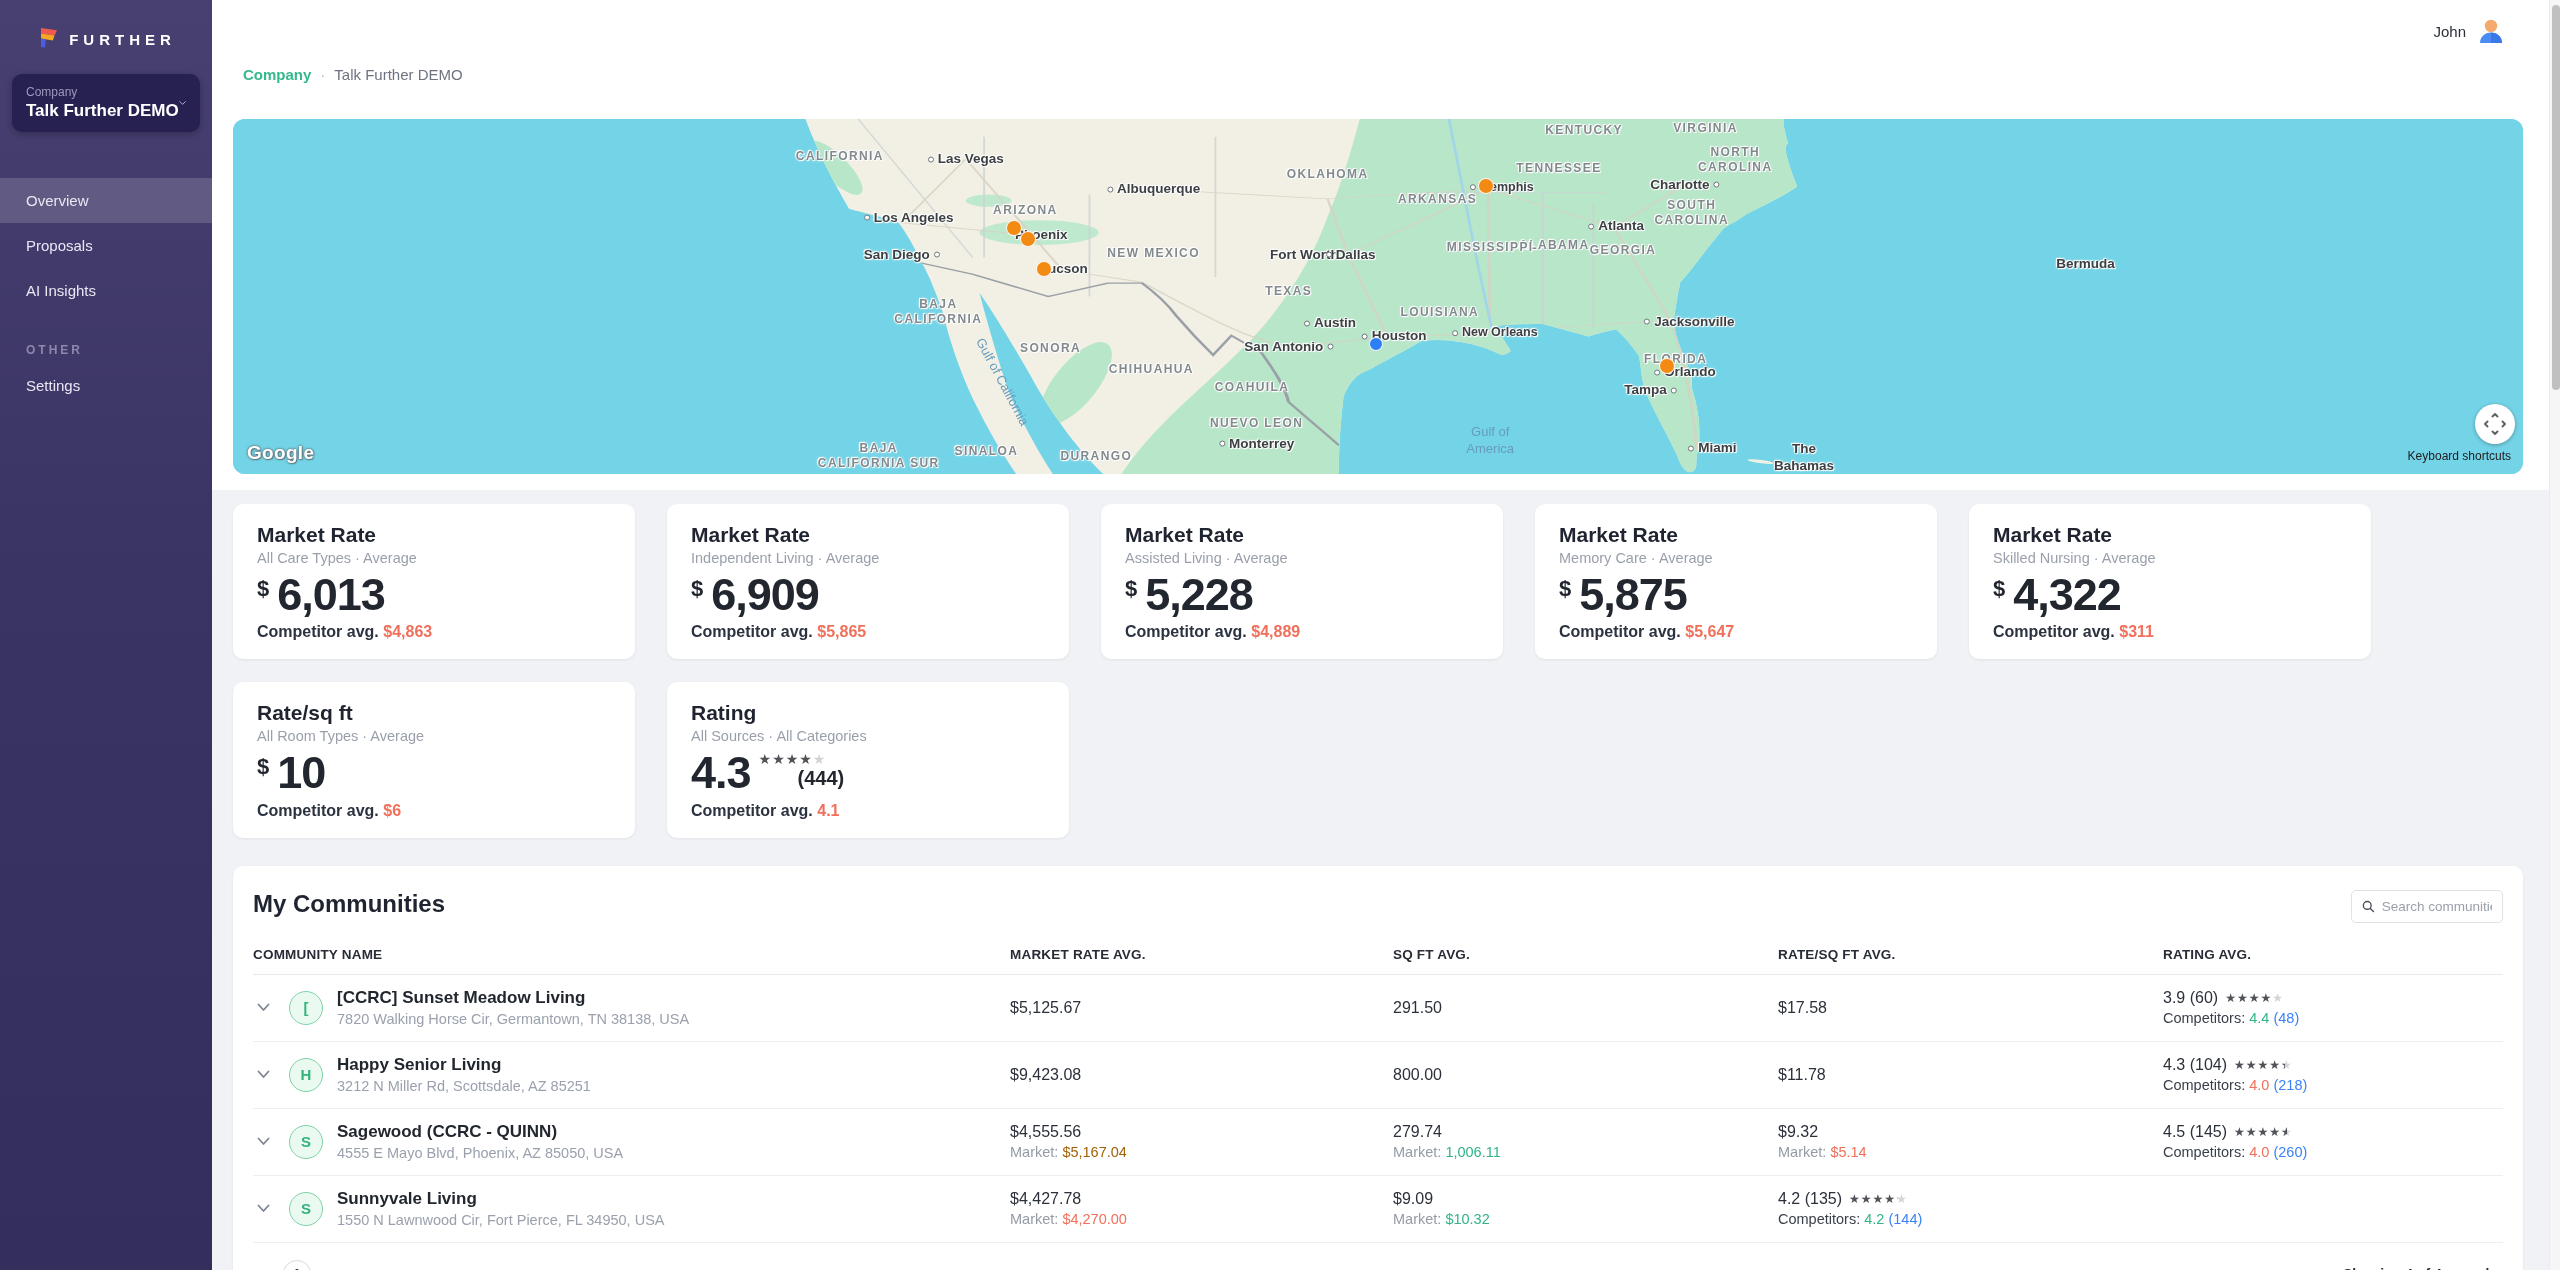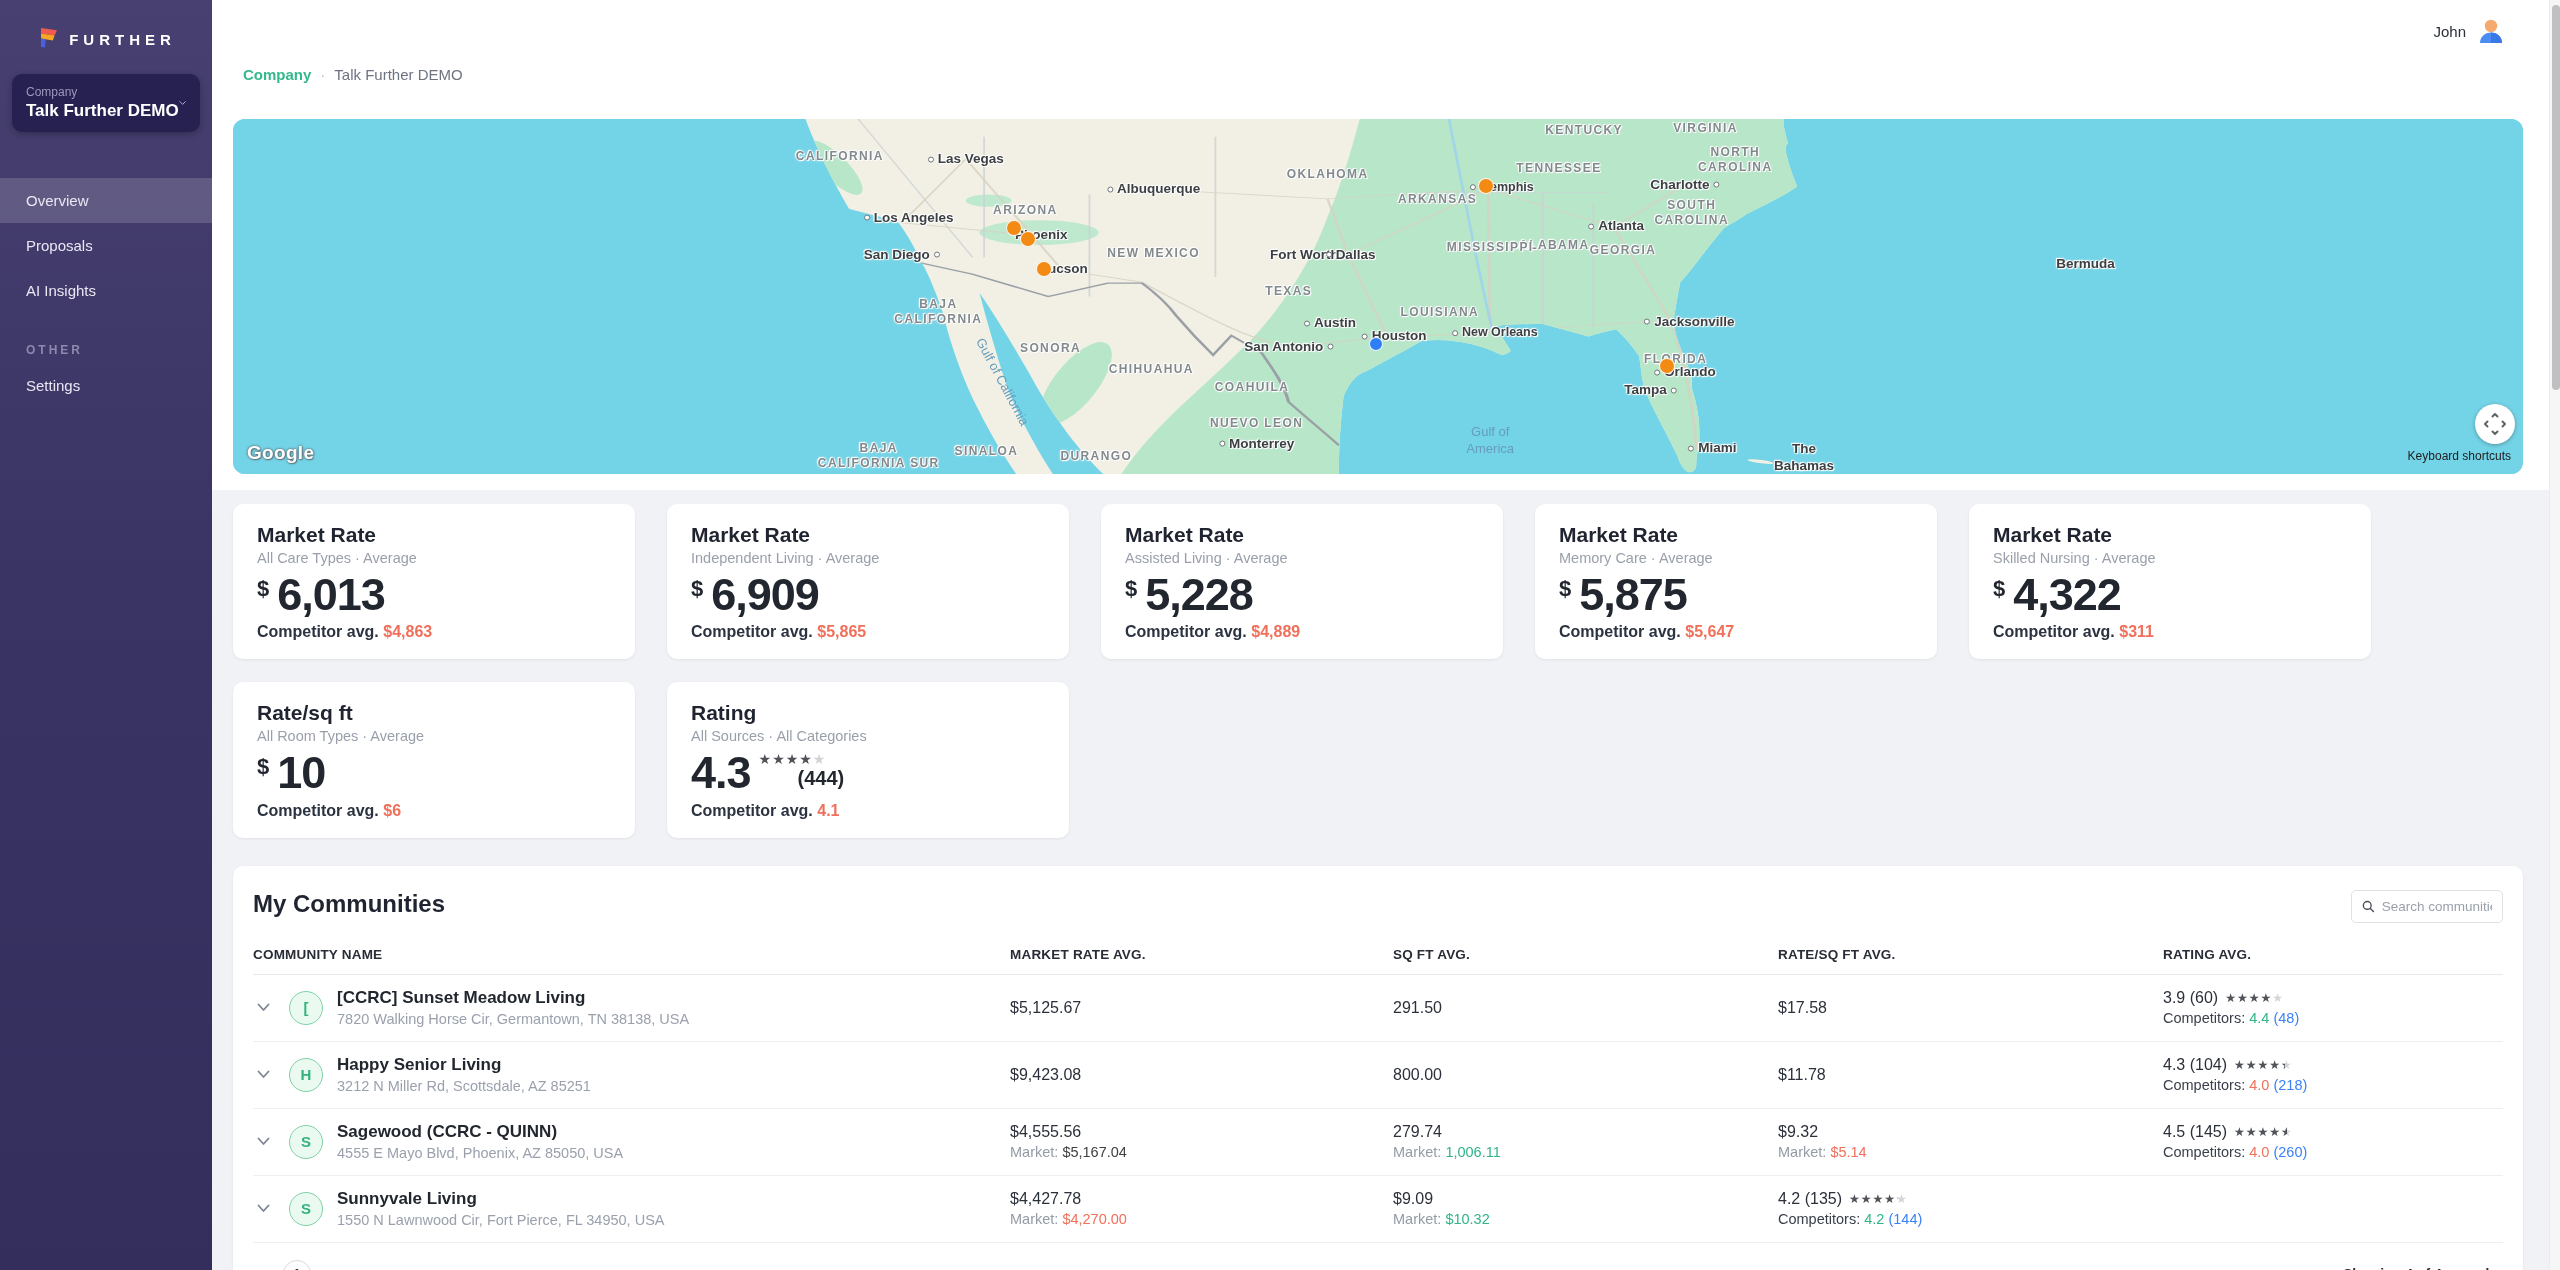--- a/index.html
+++ b/index.html
@@ -442,21 +442,21 @@
               </div>
               <div>
                 <div class="avatar">S</div>
               </div>
               <div>
                 <div class="c-name">Sagewood (CCRC - QUINN)</div>
                 <div class="c-addr">4555 E Mayo Blvd, Phoenix, AZ 85050, USA</div>
               </div>
               <div>
                 <div class="cell-main">$4,555.56</div>
-                <div class="cell-sub"><span class="lbl">Market: </span><span class="trend-up" style="color: #404040;">$5,167.04</span></div>
+                <div class="cell-sub"><span class="lbl">Market: </span><span class="trend-up" style="color: #a16207;">$5,167.04</span></div>
               </div>
               <div>
                 <div class="cell-main">279.74</div>
                 <div class="cell-sub"><span class="lbl">Market: </span><span class="trend-up" style="color: rgb(47, 181, 134);">1,006.11</span></div>
               </div>
               <div>
                 <div class="cell-main">$9.32</div>
                 <div class="cell-sub"><span class="lbl">Market: </span><span class="trend-down" style="color: rgb(240, 112, 91);">$5.14</span></div>
               </div>
               <div>

